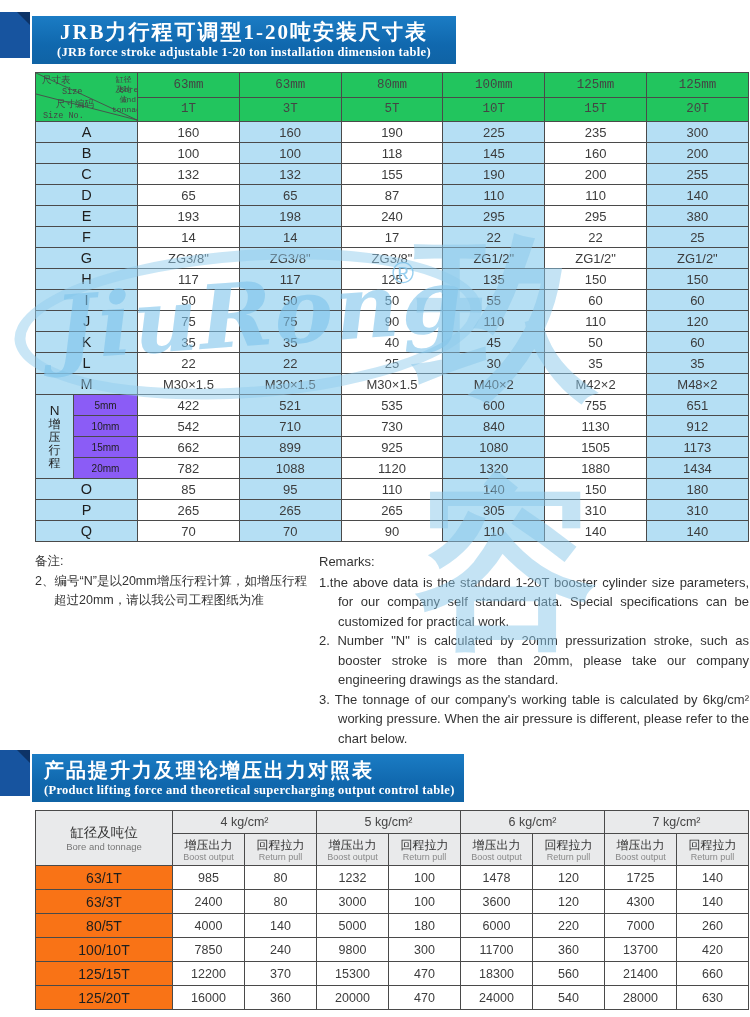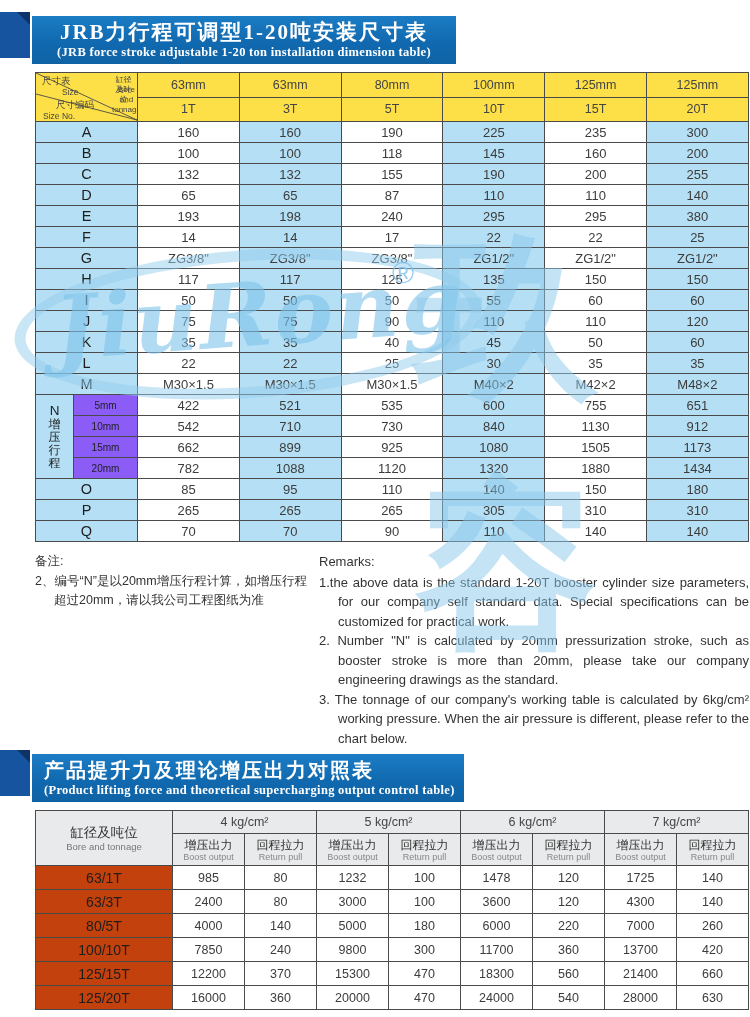--- a/index.html
+++ b/index.html
@@ -26,21 +26,21 @@
   .banner2-wrap .accent-square { top:2px; }
   .banner2 { top:6px; width:432px; text-align:left; padding-left:12px; }
   .banner2 .zh { font-size:20px; }
 
   
   table { border-collapse:collapse; table-layout:fixed; }
   td, th { border:1px solid #4a4a4a; text-align:center; vertical-align:middle;
     overflow:hidden; white-space:nowrap; }
 
   .t1 { margin:4px 0 0 35px; width:713px; }
-  .t1 thead th { background:#fde047; font-weight:normal; font-size:12.5px; color:#444; height:23px; }
+  .t1 thead th { background:#22c55e; font-weight:normal; font-size:12.5px; color:#444; height:23px;font-family:Liberation Mono, monospace; }
   .t1 tbody td { background:#fff; font-size:13px; color:#3c3c3c; height:21px; }
   .t1 td.lbl { background:#b5dff4; font-size:14.5px; color:#1e1e1e; }
   .t1 td.c-blue { background:#b5dff4; }
   .t1 td.nlbl { background:#b5dff4; font-size:12px; line-height:13px; padding:2px 0; color:#1e1e1e; }
   .t1 td.nlbl .nletter { font-size:13.5px; line-height:15px; }
   .t1 td.sublbl { background:#8b5cf6; font-size:10px; color:#1e1e1e; }
 
   .corner-box { position:relative; width:100%; height:48px; }
   .corner-box svg { position:absolute; left:0; top:0; width:100%; height:100%; }
   .corner-box span { position:absolute; color:#444; line-height:10px; }
@@ -53,21 +53,21 @@
   .t2 { margin:6px 0 0 35px; width:713px; }
   .t2 th { background:#e9eaeb; font-weight:normal; }
   .t2 .ghead { font-size:12.5px; color:#444; height:23px; }
   .t2 .shead { height:32px; }
   .t2 .shead .szh { font-size:12px; color:#333; line-height:14px; }
   .t2 .shead .sen { font-size:9px; color:#888; line-height:10px; }
   .t2 .corner2 { height:55px; }
   .t2 .corner2 .czh { font-size:13.5px; color:#333; line-height:16px; }
   .t2 .corner2 .cen { font-size:9.5px; color:#777; line-height:11px; }
   .t2 tbody td { background:#fff; font-size:12.5px; color:#3c3c3c; height:24px; }
-  .t2 tbody td.lbl { background:#c2410c; font-size:14px; color:#1e1e1e; }
+  .t2 tbody td.lbl { background:#f97316; font-size:14px; color:#1e1e1e; }
 
   
   .remarks { display:flex; margin:10px 0 0 35px; width:714px; gap:12px; }
   .remarks-zh { width:272px; font-size:12.5px; line-height:19px; color:#333; }
   .remarks-en { flex:1; font-size:13px; line-height:19.5px; color:#333; text-align:justify; }
   .rtitle { margin-bottom:1px; }
   .ritem { padding-left:19px; text-indent:-19px; text-align:justify; }
 
   
   .watermark { position:absolute; left:12px; top:228px; width:726px; height:205px;

